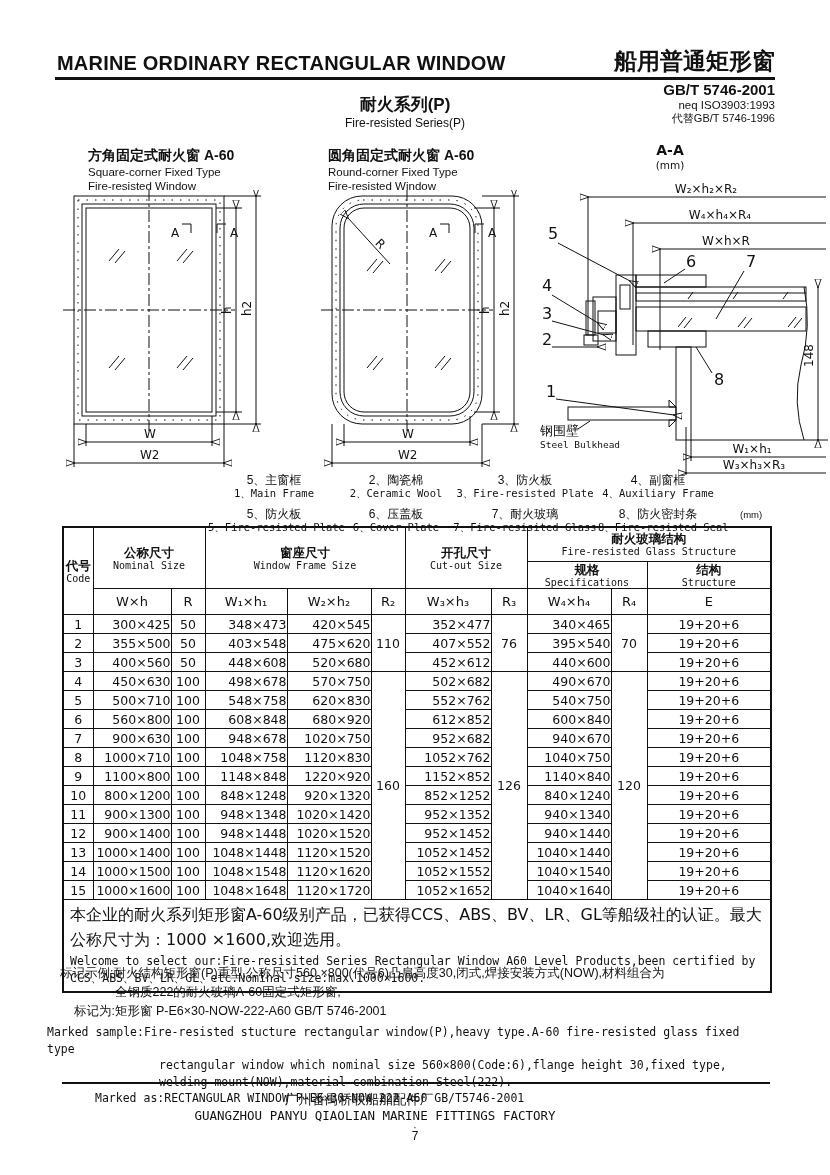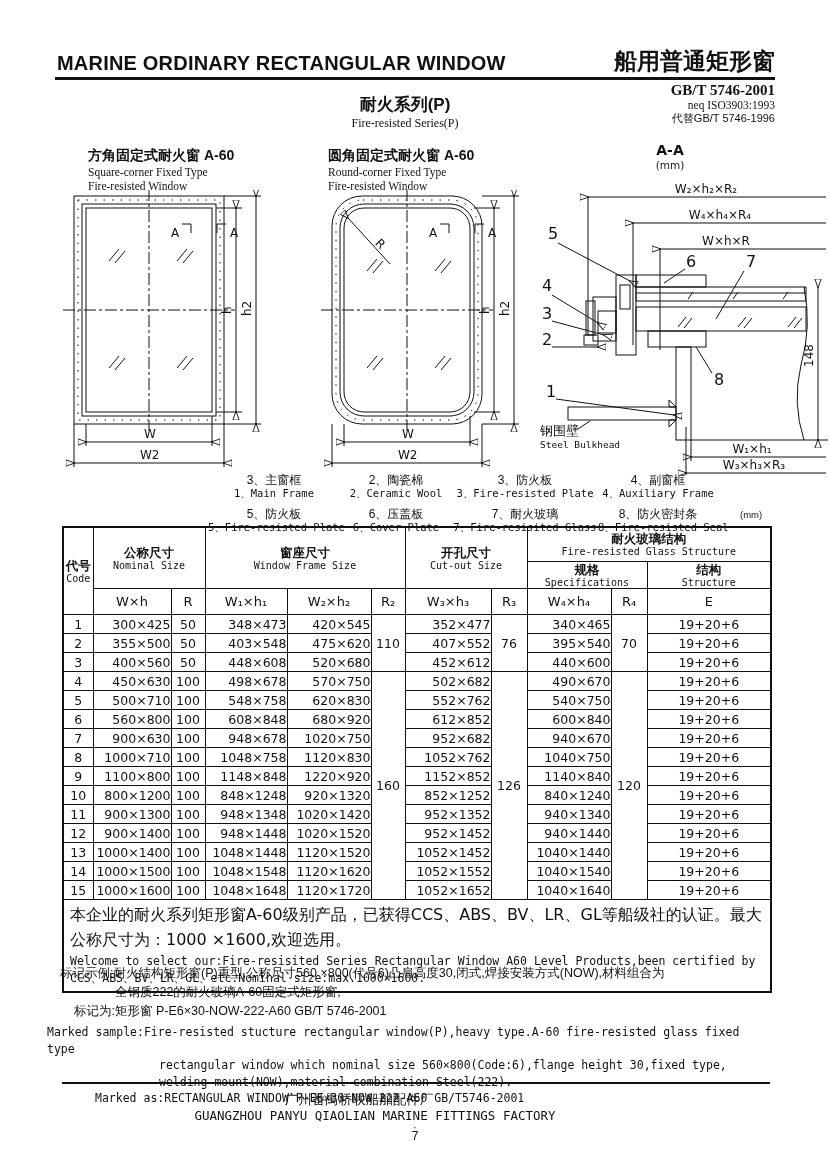--- a/index.html
+++ b/index.html
@@ -1,19 +1,19 @@
 <!DOCTYPE html>
 <html><head>
 <meta charset="utf-8">
 <style>
   html,body{margin:0;padding:0;background:#e8e8e8;}
   .page{position:relative;width:830px;height:1175px;background:#ffffff;
         font-family:"Liberation Sans",sans-serif;color:#111;overflow:hidden;}
   .abs{position:absolute;}
-  .mono{font-family:Liberation Serif, serif;}
+  .mono{font-family:Liberation Sans, sans-serif;}
 
   
   .title-en{left:57px;top:52px;font-size:20px;font-weight:bold;letter-spacing:.2px;}
   .title-zh{right:55px;top:46px;font-size:23px;font-weight:bold;}
   .head-rule{left:55px;top:77px;width:720px;border-top:3px solid #111;}
   .stds{right:55px;top:82px;text-align:right;line-height:1.12;}
   .std1{font-size:15px;font-weight:bold;}
   .std2{font-size:11.5px;}
   .std3{font-size:11px;}
   .series{left:280px;top:93px;width:250px;text-align:center;}
@@ -293,21 +293,21 @@
       <line x1="148" y1="292" x2="148" y2="340" class="thin"></line>
       <line x1="153" y1="322" x2="288" y2="322" class="dim" marker-start="url(#a3)"></line>
       <text class="lbl" x="214" y="318" text-anchor="middle">W₁×h₁</text>
       <line x1="148" y1="338" x2="288" y2="338" class="dim" marker-start="url(#a3)"></line>
       <text class="lbl" x="216" y="334" text-anchor="middle">W₃×h₃×R₃</text>
     </g>
   </svg>
 
   <div class="abs legend">
     <div class="item">
-      <div class="zh">3、主窗框</div>
+      <div class="zh">5、主窗框</div>
       <div class="en">1、Main Frame</div>
     </div>
     <div class="item">
       <div class="zh">2、陶瓷棉</div>
       <div class="en">2、Ceramic Wool</div>
     </div>
     <div class="item">
       <div class="zh">3、防火板</div>
       <div class="en">3、Fire-resisted Plate</div>
     </div>

